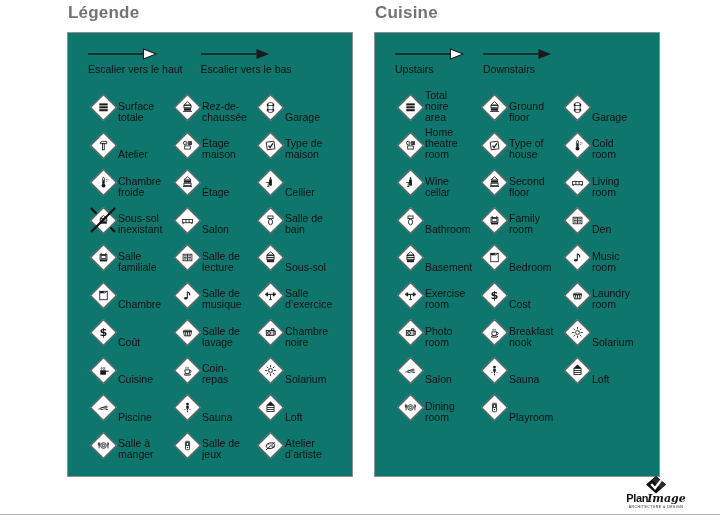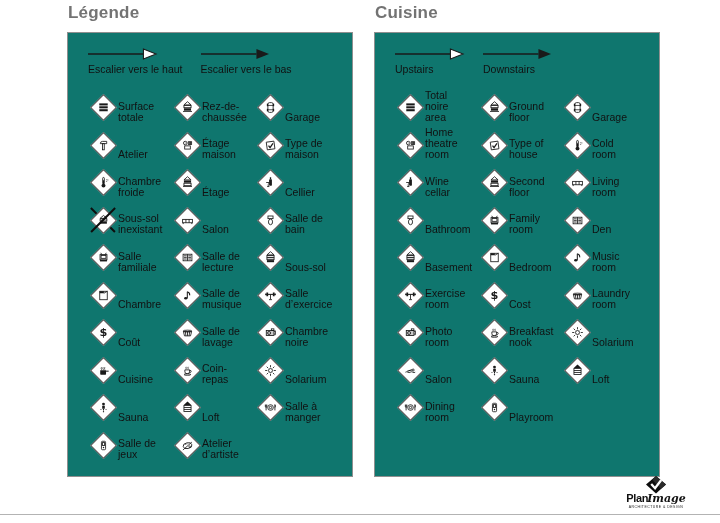--- a/index.html
+++ b/index.html
@@ -491,20 +491,34 @@
                       <line x1="12.1" y1="3.9" x2="10.4" y2="5.6"></line>
                       <line x1="5.6" y1="10.4" x2="3.9" y2="12.1"></line>
                     </g>
                   </svg>
                 </span>
               </span>
     </span>
     <span class="item-label">Solarium</span>
   </div>
 
+  <div class="cell">
+    <span class="icon-box">
+      <span class="diamond">
+                <span class="glyph">
+                  <svg viewBox="0 0 16 16">
+                    <path d="M2.6,9.8 Q3.9,8.9 5.2,9.8 Q6.5,10.7 7.8,9.8 Q9.1,8.9 10.4,9.8 Q11.7,10.7 13,9.8" fill="none" stroke="#1a1a1a" stroke-width="0.9"></path>
+                    <circle cx="10.8" cy="7.5" r="1.1" fill="none" stroke="#1a1a1a" stroke-width="0.9"></circle>
+                    <line x1="4.6" y1="8.9" x2="9.6" y2="7.3" stroke="#1a1a1a" stroke-width="1.1"></line>
+                  </svg>
+                </span>
+              </span>
+    </span>
+    <span class="item-label">Piscine</span>
+  </div>
 
   <div class="cell">
     <span class="icon-box">
       <span class="diamond">
                 <span class="glyph">
                   <svg viewBox="0 0 16 16">
                     <circle cx="8" cy="4.3" r="1.5" fill="#1a1a1a"></circle>
                     <rect x="6.6" y="6.1" width="2.8" height="3.2" fill="#1a1a1a"></rect>
                     <line x1="8" y1="9.3" x2="8" y2="11.2" stroke="#1a1a1a" stroke-width="1.2"></line>
                     <circle cx="8" cy="12.4" r="0.7" fill="#1a1a1a"></circle>

